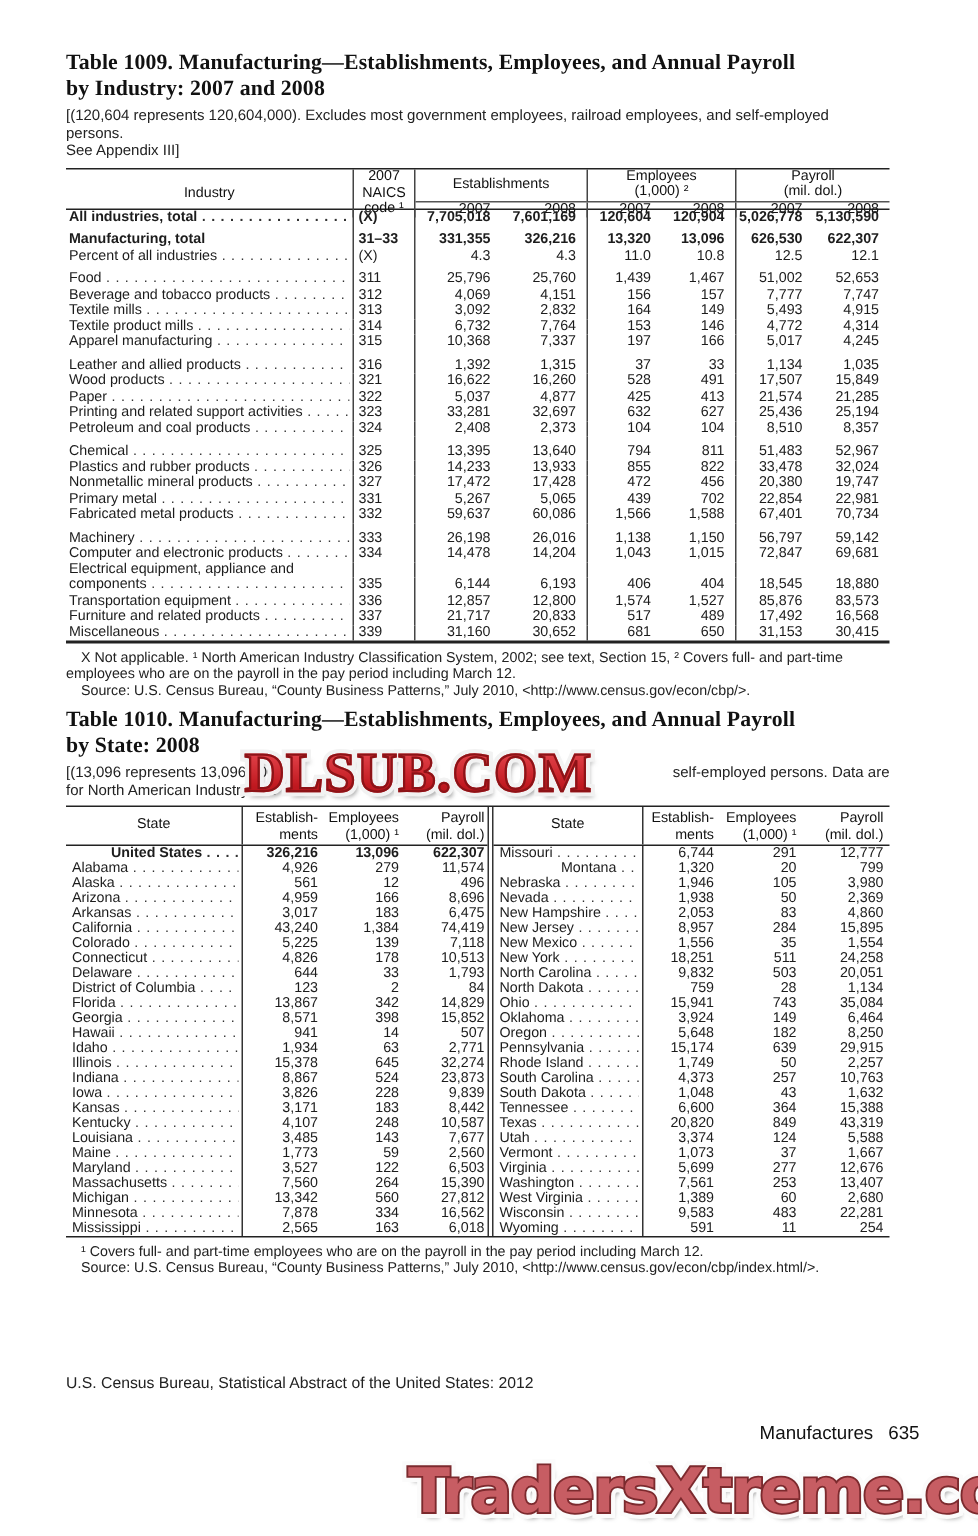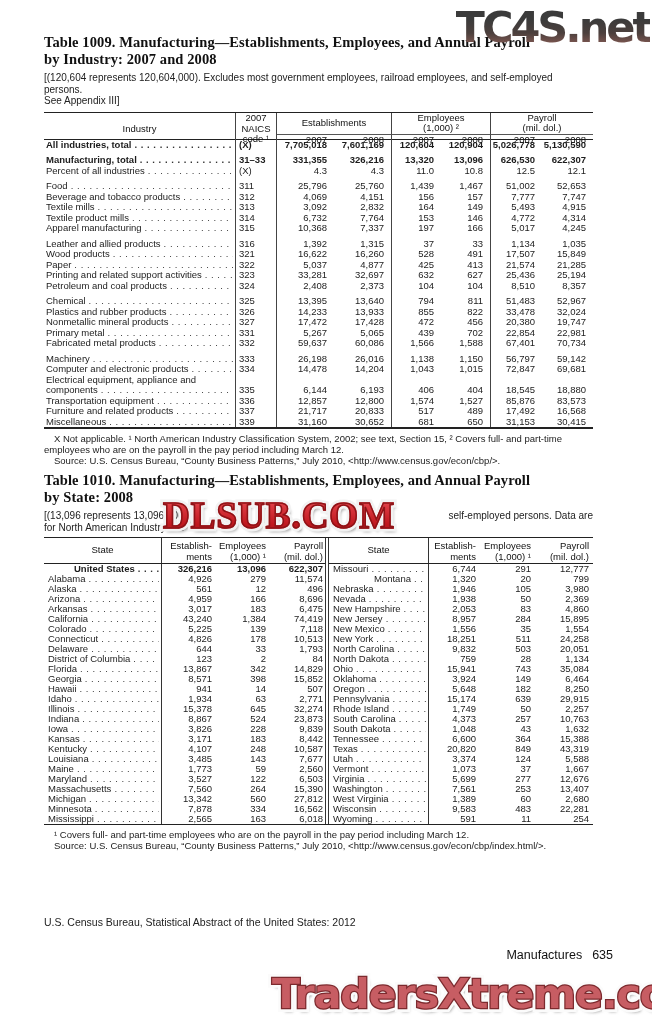--- a/index.html
+++ b/index.html
@@ -31,21 +31,21 @@
   .t9row > div { font-size:9.5px; line-height:10.5px; }
   .t9row .c-ind { display:flex; min-width:0; padding-left:2px; }
   .t9row .c-naics { border-left:1px solid #444; border-right:1px solid #444; padding-left:3px; }
   .t9row .num { text-align:right; padding-right:7px; }
   .t9row .num.bl { border-left:1px solid #444; }
   .t9row.bold > div { font-weight:bold; }
   .t9row.gap > div { padding-top:5px; }
   .lbl { white-space:nowrap; }
   .dots { flex:1 1 0; min-width:0; overflow:hidden; white-space:nowrap; color:#333;
           letter-spacing:0.5px; margin-left:3px; margin-right:2px; }
-  .ind1 { padding-left:11px; }
+  .ind1 { padding-left:11px;flex-direction:column; }
   .ind2 { padding-left:17px;text-align:right; }
   .ind3 { padding-left:4px; }
 
   .footnotes { font-size:9.5px; line-height:11px; margin-top:4px; color:#222; }
   .footnotes .findent { text-indent:10px; }
 
   
   .t10wrap { margin-top:6px; }
   .t10 { display:flex; margin-top:4px; border-top:1px solid #222; border-bottom:1.5px solid #222; }
   .half { display:flex; flex-direction:column; }
@@ -993,21 +993,20 @@
         <div class="findent">Source: U.S. Census Bureau, “County Business Patterns,” July 2010, &lt;http://www.census.gov/econ/cbp/index.html/&gt;.</div>
       </div>
     </div>
   </div>
 
   <div class="pageno">
     <span>Manufactures</span><b>635</b>
   </div>
   <div class="credit">U.S. Census Bureau, Statistical Abstract of the United States: 2012</div>
 
-  <div class="wm wm-top">TC4S.net</div>
   <div class="wm wm-mid wm-stack">
     <span class="under">DLSUB.COM</span>
     <span class="over">DLSUB.COM</span>
   </div>
   <div class="wm wm-bot wm-stack">
     <span class="under">TradersXtreme.com</span>
     <span class="over">TradersXtreme.com</span>
   </div>
 
 </div>

